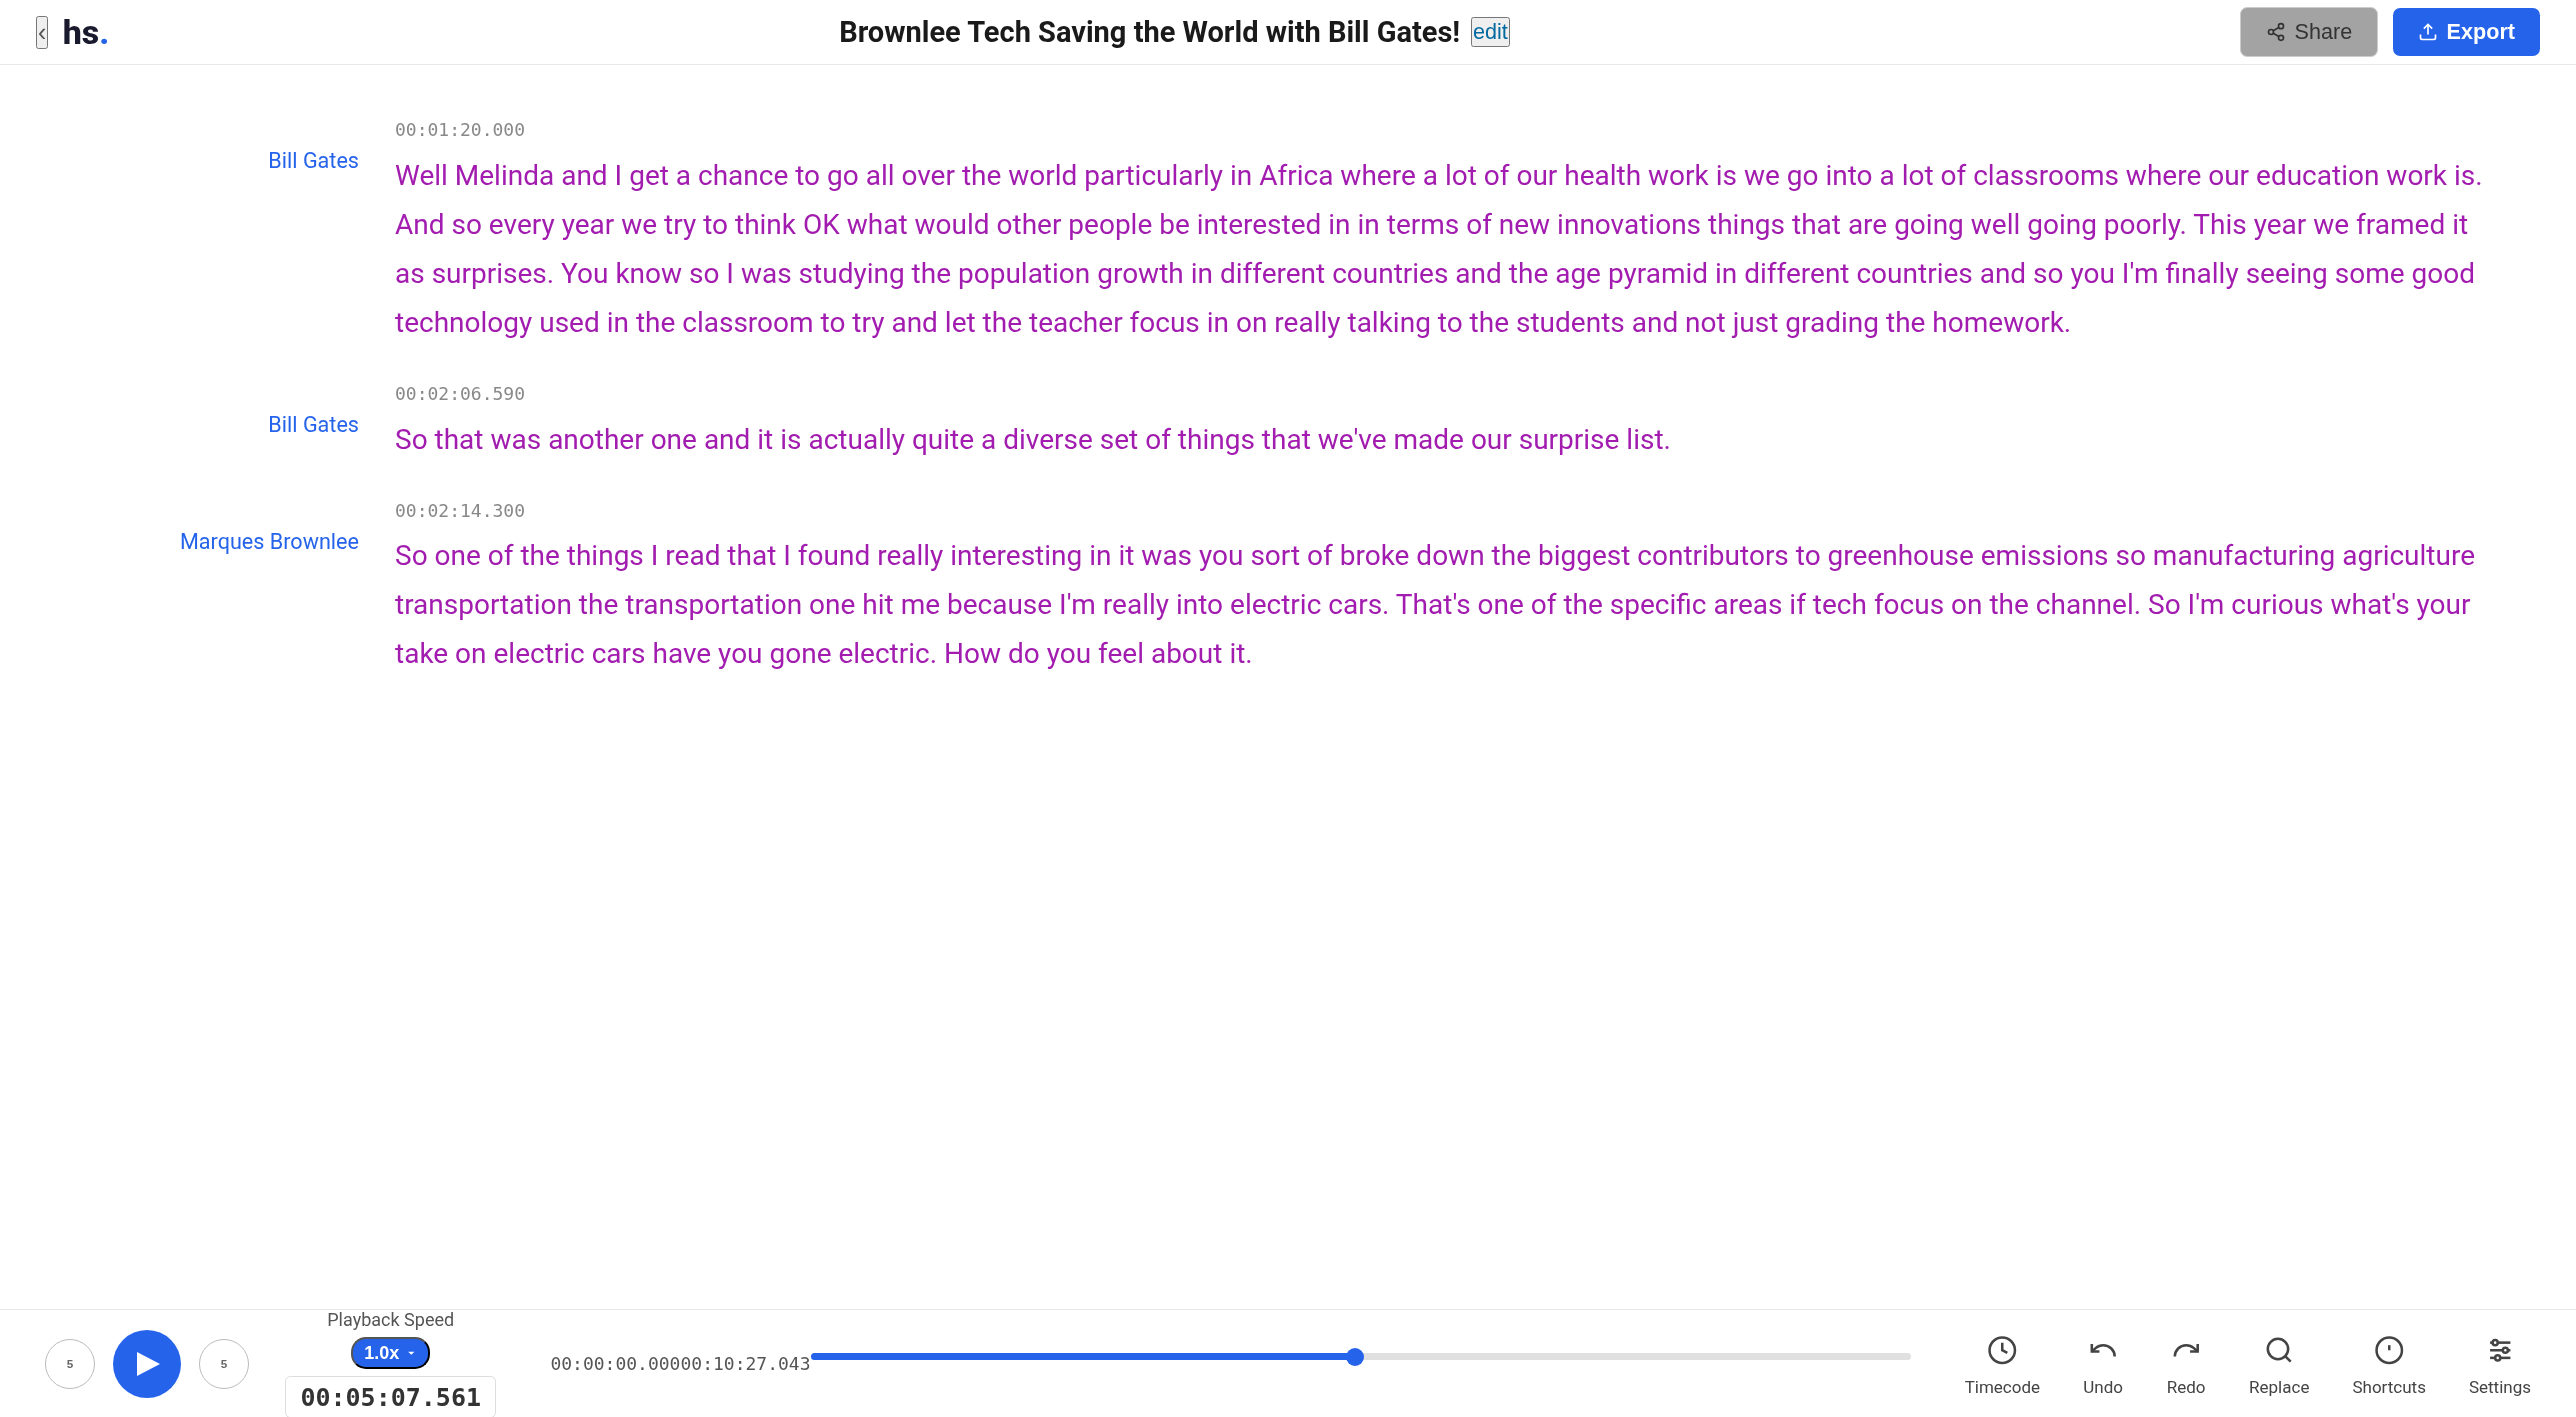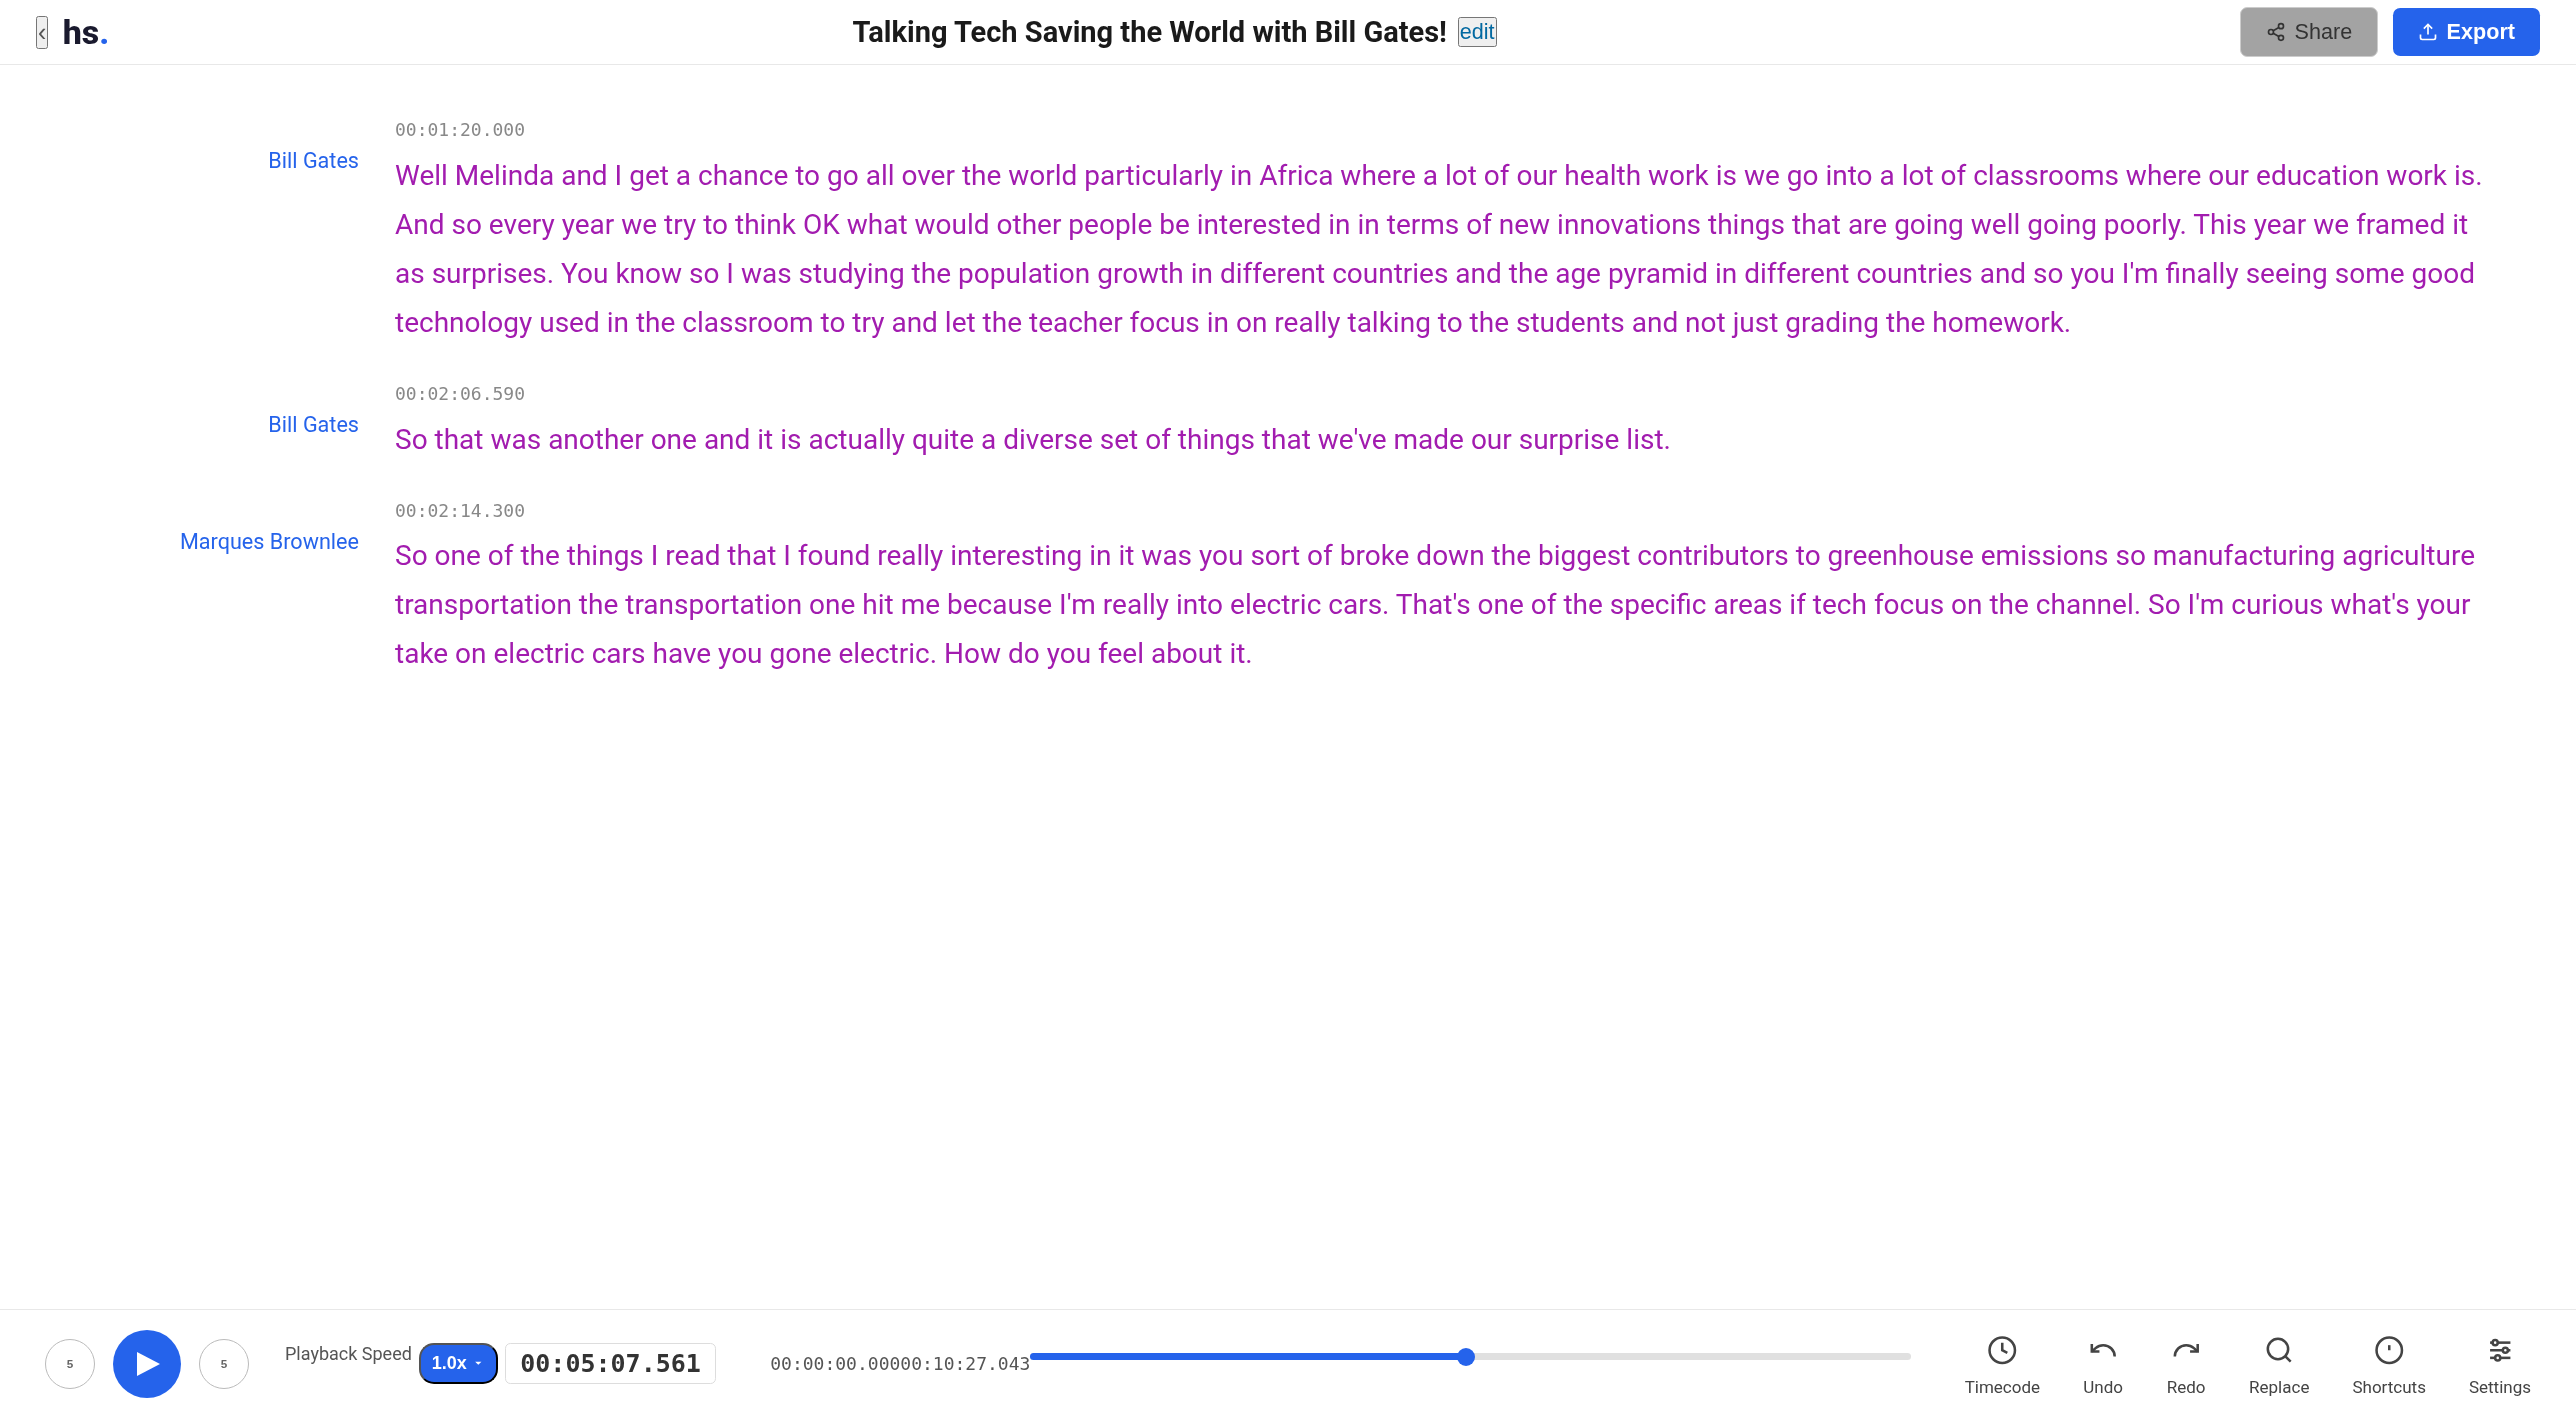--- a/index.html
+++ b/index.html
@@ -166,21 +166,22 @@
       width: 0;
       height: 0;
       border-style: solid;
       border-width: 12.6px 0 12.6px 23.4px;
       border-color: transparent transparent transparent #fff;
       margin-left: 3.6px;
     }
 
     .playback-speed-section {
       display: flex;
-      flex-direction: row;
+      flex-direction: column;
+      align-items: center;
       gap: 7.2px;
     }
     .speed-label {
       font-size: 18px;
       color: #555;
     }
     .speed-badge {
       background: #2563eb;
       color: #fff;
       border-radius: 15px;
@@ -279,21 +280,21 @@
 <header class="header">
   <div class="header-left">
     <button class="back-btn">
       <span>‹</span>
     </button>
     <span class="logo">
       <span>hs</span><span class="logo-dot">.</span>
     </span>
   </div>
   <div style="display:flex; align-items:center;">
-    <span class="header-title">Talking Tech Saving the World with Bill Gates!</span>
+    <span class="header-title">Brownlee Tech Saving the World with Bill Gates!</span>
     <button class="edit-btn">edit</button>
   </div>
   <div class="header-actions">
     <button class="share-btn">
       <svg width="20" height="20" viewBox="0 0 24 24" fill="none" stroke="currentColor" stroke-width="2">
           <circle cx="18" cy="5" r="3"></circle>
           <circle cx="6" cy="12" r="3"></circle>
           <circle cx="18" cy="19" r="3"></circle>
           <line x1="8.59" y1="13.51" x2="15.42" y2="17.49"></line>
           <line x1="15.41" y1="6.51" x2="8.59" y2="10.49"></line>

